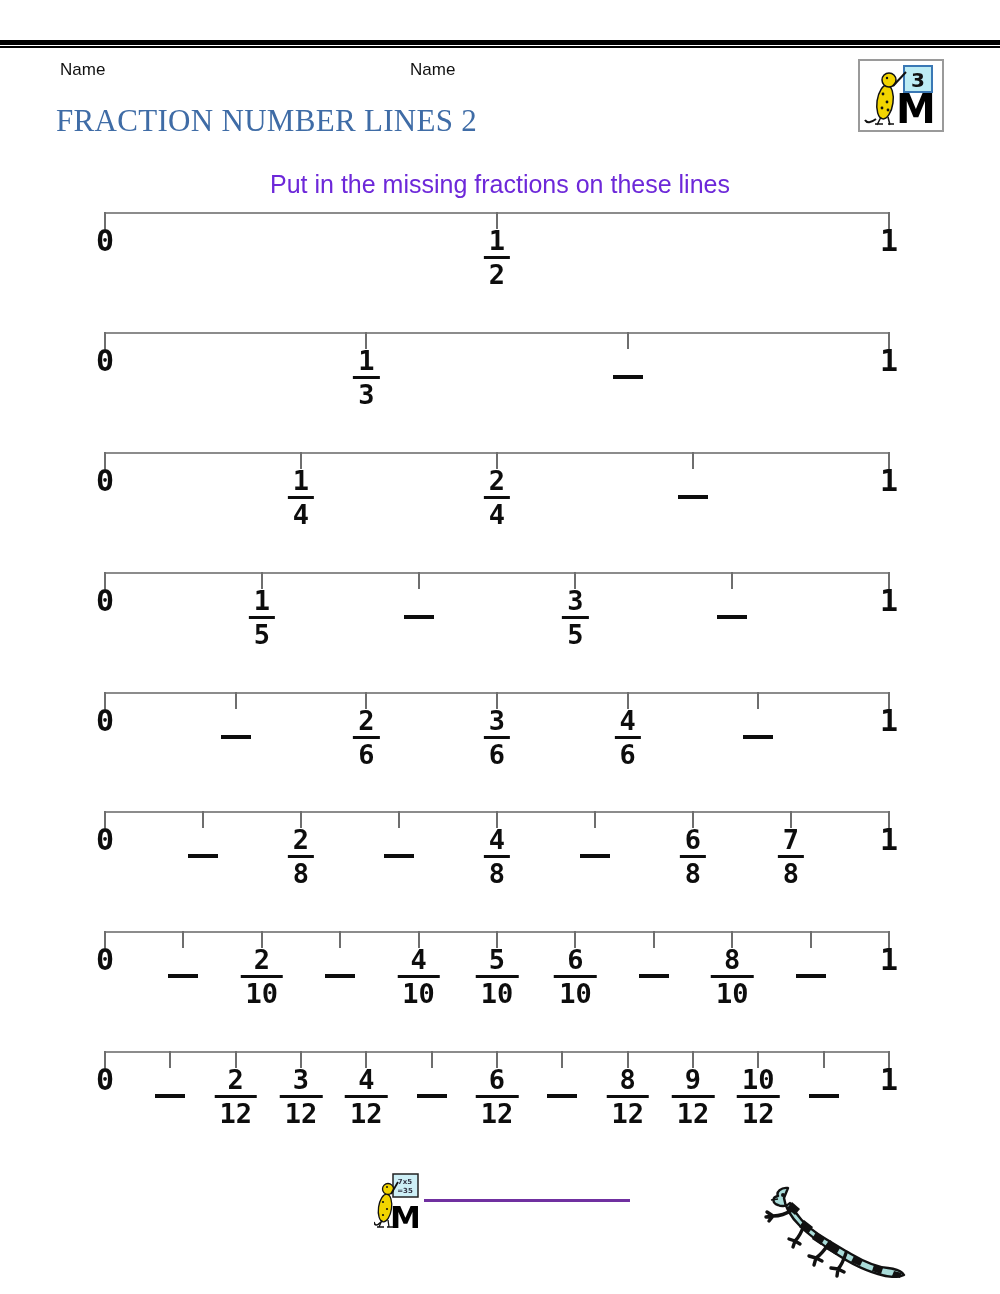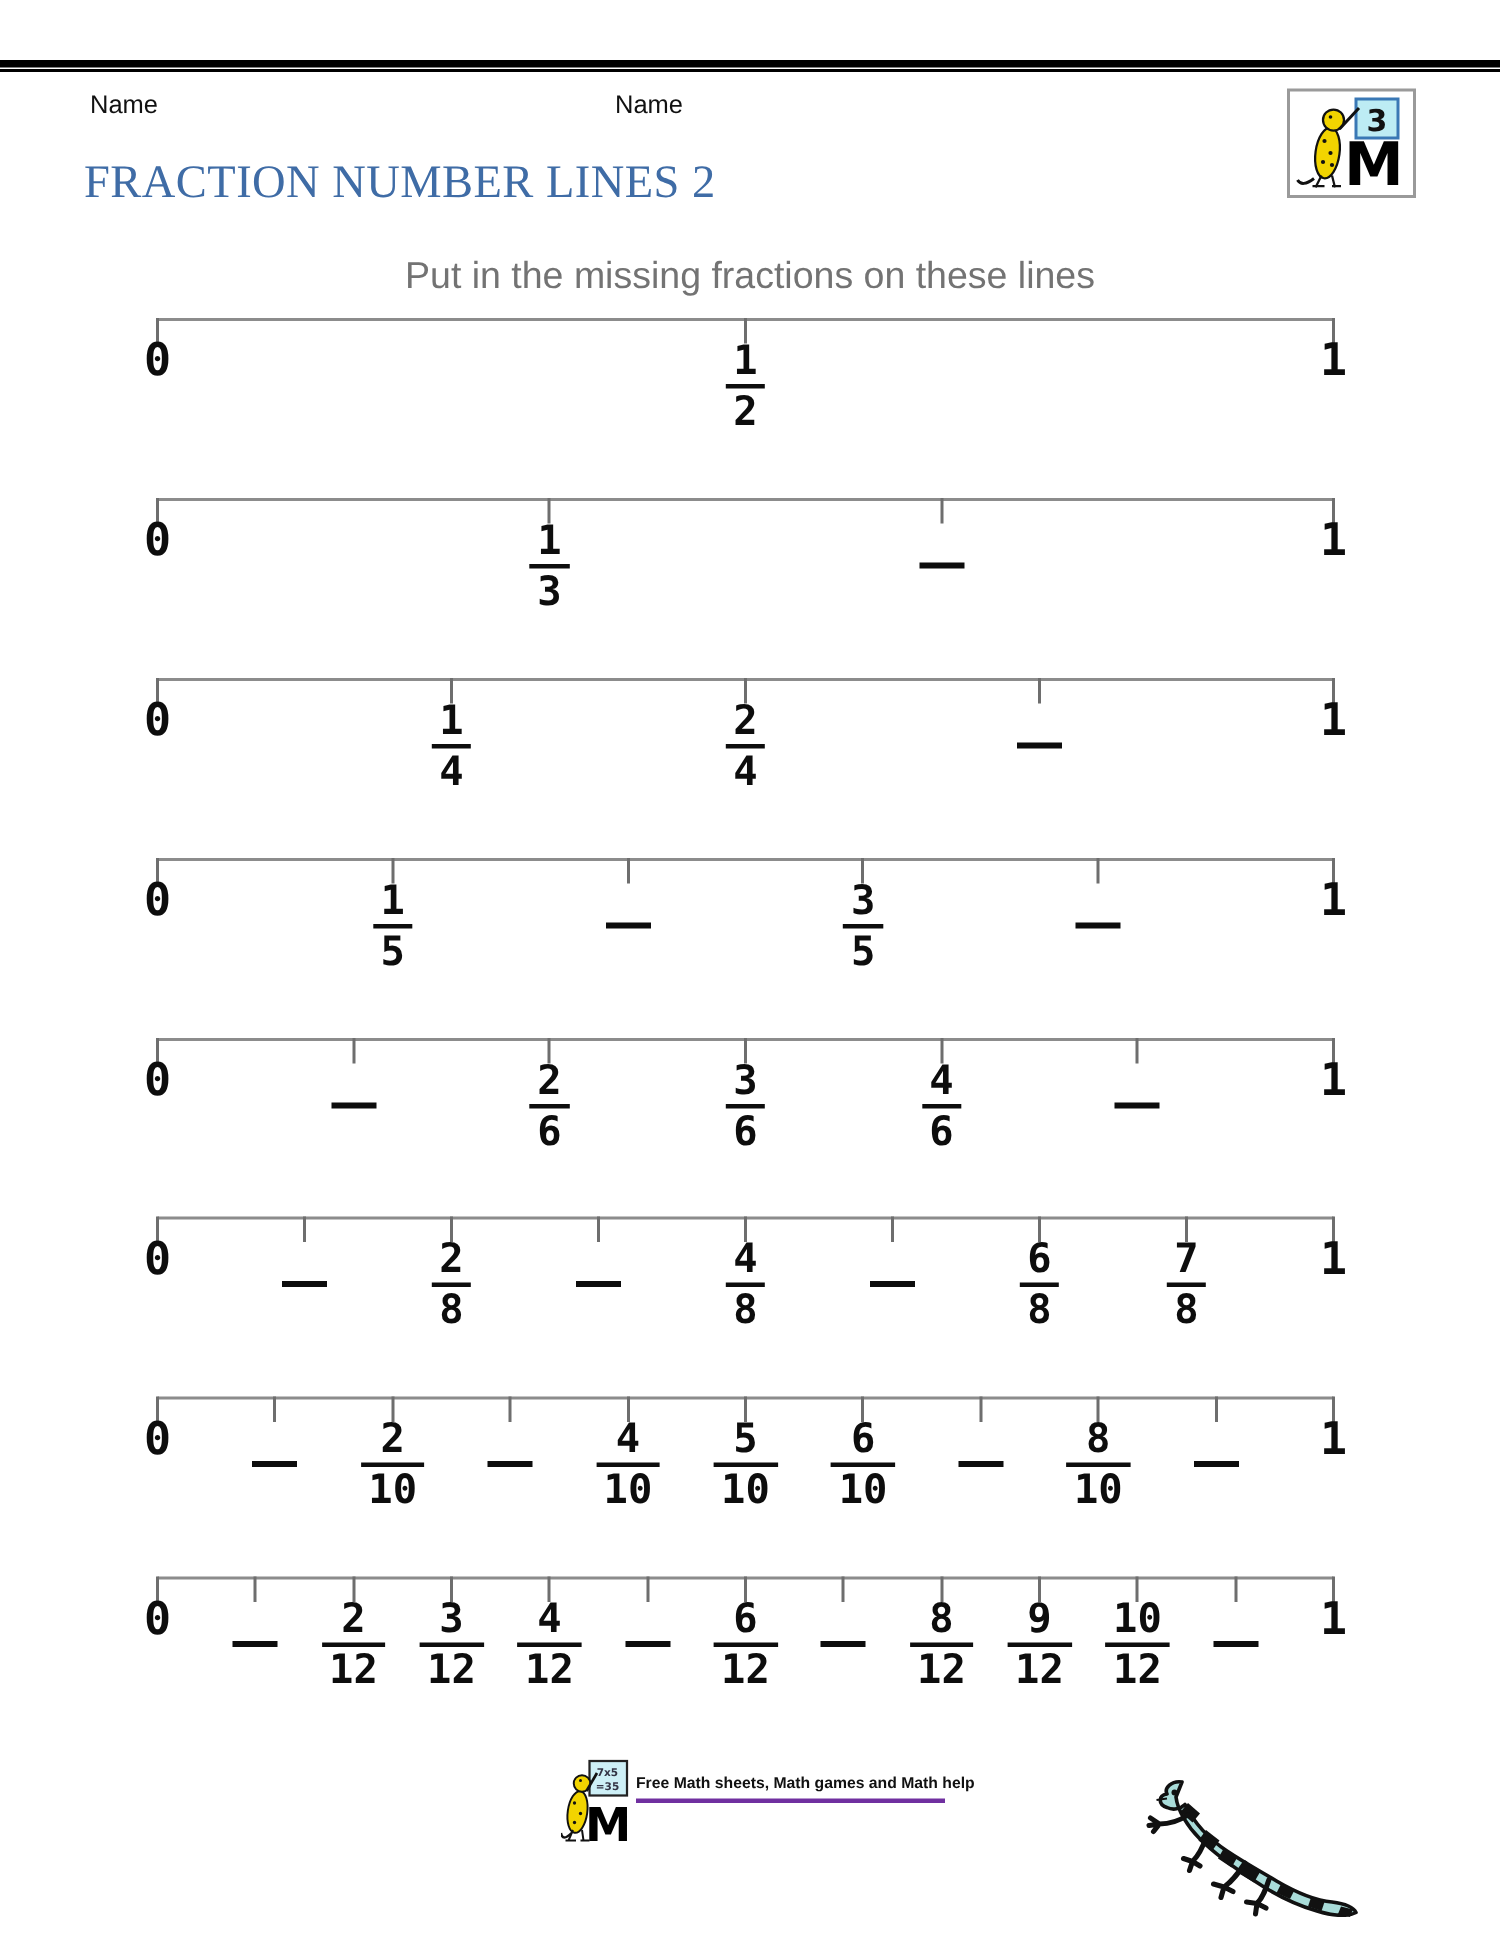--- a/index.html
+++ b/index.html
@@ -14,21 +14,21 @@
   }
   .name-label{position:absolute;left:60px;top:60px;font-size:17px;}
   .date-label{position:absolute;left:410px;top:60px;font-size:17px;}
   .title{
     position:absolute;left:56px;top:103px;margin:0;
     font-family:"Liberation Serif",serif;font-weight:500;font-size:31px;
     color:#3f6ca6;letter-spacing:.3px;
   }
   .instruction{
     position:absolute;left:0;top:170px;width:1000px;text-align:center;
-    font-size:25px;color:#737373;
+    font-size:25px;color:#6d28d9;
   }
   
   .logo-box{
     position:absolute;left:858px;top:59px;width:86px;height:73px;
     border:2px solid #9a9a9a;background:#fff;box-sizing:border-box;
   }
   
   .numline-row{position:absolute;left:105px;width:784px;height:95px;}
   .numline-rule{position:absolute;left:0;top:0;width:100%;height:2px;background:#8c8c8c;}
   .tick{position:absolute;top:0;width:2px;height:17px;background:#6e6e6e;transform:translateX(-50%);}
@@ -354,21 +354,20 @@
         <circle cx="14" cy="17" r="5.5" fill="#f2d400" stroke="#111" stroke-width="1.3"></circle>
         <path d="M17,22 L24,10" stroke="#111" stroke-width="1.8" fill="none"></path>
         <path d="M8,48 l-3,7 M14,48 l1,7 M3,55 h7 M13,55 h6" stroke="#111" stroke-width="1.3" fill="none"></path>
         <circle cx="9" cy="30" r="1.1" fill="#111"></circle>
           <circle cx="13" cy="37" r="1.1" fill="#111"></circle>
         <circle cx="9" cy="43" r="1.1" fill="#111"></circle>
           <circle cx="13" cy="15" r="1" fill="#111"></circle>
       </g>
     </svg>
     <div class="footer-col">
-      <div class="tagline">Free Math sheets, Math games and Math help</div>
       <div class="purple-rule"></div>
       <div class="site-line">
         <span class="site-m">M</span>
       </div>
     </div>
   </div>
 
   <div class="salamander-art">
     <svg width="150" height="108" viewBox="0 0 150 108">
 

